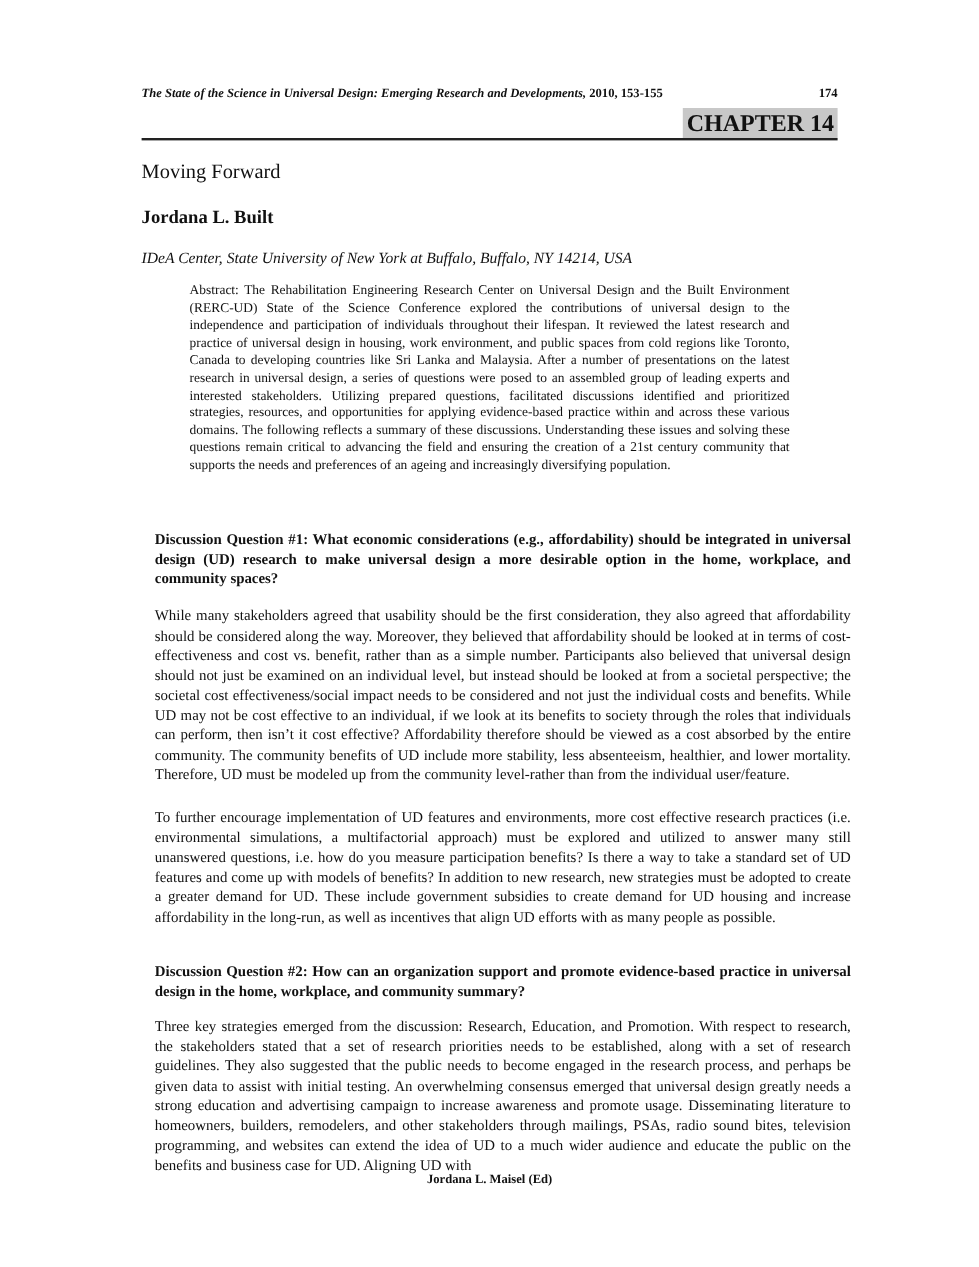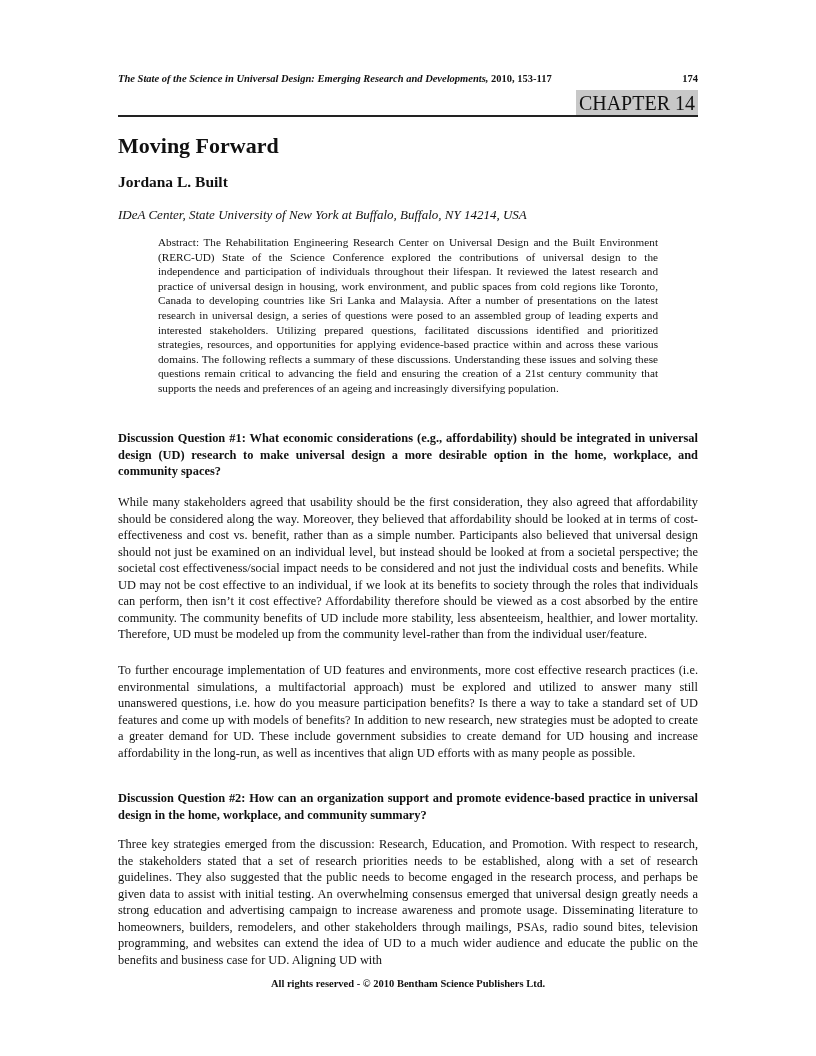--- a/index.html
+++ b/index.html
@@ -3,53 +3,53 @@
 <meta charset="utf-8">
 <style>
   html, body { margin: 0; padding: 0; background: #ffffff; }
   body { width: 816px; height: 1056px; position: relative; overflow: hidden;
          font-family: "Liberation Serif", "DejaVu Serif", serif; color: #111; }
   .running-head { position: absolute; top: 73px; left: 118px; width: 580px;
          font-size: 10.5px; font-weight: bold; font-style: normal; display: flex; justify-content: space-between; }
   .running-head .title { font-style: italic; }
   .running-head .title .rest { font-style: normal; }
   .chapter-box { position: absolute; top: 90px; right: 118px; background: #c8c8c8;
-         font-size: 20px; font-weight: normal; padding: 1px 3px 0 3px; line-height: 24px; }
+         font-size: 20px; font-weight: bold; padding: 1px 3px 0 3px; line-height: 24px; }
   .rule { position: absolute; top: 115px; left: 118px; width: 580px; height: 2px; background: #222; }
-  .paper-title { position: absolute; top: 133px; left: 118px; font-size: 22px; font-weight: bold; margin: 0; }
+  .paper-title { position: absolute; top: 133px; left: 118px; font-size: 17px; font-weight: normal; margin: 0; }
   .author { position: absolute; top: 173px; left: 118px; font-size: 15.5px; font-weight: bold; margin: 0; }
   .affil { position: absolute; top: 207px; left: 118px; font-size: 13px; font-style: italic; margin: 0; text-align: right; }
   .abstract { position: absolute; top: 235px; left: 158px; width: 500px; font-size: 11.2px;
          line-height: 14.6px; text-align: justify; margin: 0; }
   .abstract b { font-weight: normal; }
   .body { position: absolute; left: 118px; width: 580px; font-size: 12.4px; line-height: 16.5px;
-         text-align: justify; margin: 0; }
+         text-align: justify; margin: 11px; }
   .q { font-weight: bold; }
   .footer { position: absolute; top: 977px; left: 118px; width: 580px; text-align: center;
          font-size: 10.5px; font-weight: bold; line-height: 13px; }
 </style>
 </head>
 <body>
 
 <div class="running-head">
-  <span class="title"><span>The State of the Science in Universal Design: Emerging Research and Developments,</span><span class="rest"> 2010, 153-117</span></span>
+  <span class="title"><span>The State of the Science in Universal Design: Emerging Research and Developments,</span><span class="rest"> 2010, 153-155</span></span>
   <span>174</span>
 </div>
 
 <div class="chapter-box">CHAPTER 14</div>
 <div class="rule"></div>
 
 <h1 class="paper-title">Moving Forward</h1>
 <h2 class="author">Jordana L. Built</h2>
 <p class="affil">IDeA Center, State University of New York at Buffalo, Buffalo, NY 14214, USA</p>
 
 <p class="abstract"><b>Abstract:</b><span> The Rehabilitation Engineering Research Center on Universal Design and the Built Environment (RERC-UD) State of the Science Conference explored the contributions of universal design to the independence and participation of individuals throughout their lifespan. It reviewed the latest research and practice of universal design in housing, work environment, and public spaces from cold regions like Toronto, Canada to developing countries like Sri Lanka and Malaysia.  After a number of presentations on the latest research in universal design, a series of questions were posed to an assembled group of leading experts and interested stakeholders. Utilizing prepared questions, facilitated discussions identified and prioritized strategies, resources, and opportunities for applying evidence-based practice within and across these various domains. The following reflects a summary of these discussions. Understanding these issues and solving these questions remain critical to advancing the field and ensuring the creation of a 21st century community that supports the needs and preferences of an ageing and increasingly diversifying population.</span></p>
 
 <p class="body q" style="top:430px;">Discussion Question #1:  What economic considerations (e.g., affordability) should be integrated in universal design (UD) research to make universal design a more desirable option in the home, workplace, and community spaces?</p>
 <p class="body" style="top:494px;">While many stakeholders agreed that usability should be the first consideration, they also agreed that affordability should be considered along the way. Moreover, they believed that affordability should be looked at in terms of cost-effectiveness and cost vs. benefit, rather than as a simple number. Participants also believed that universal design should not just be examined on an individual level, but instead should be looked at from a societal perspective; the societal cost effectiveness/social impact needs to be considered and not just the individual costs and benefits. While UD may not be cost effective to an individual, if we look at its benefits to society through the roles that individuals can perform, then isn’t it cost effective? Affordability therefore should be viewed as a cost absorbed by the entire community. The community benefits of UD include more stability, less absenteeism, healthier, and lower mortality. Therefore, UD must be modeled up from the community level-rather than from the individual user/feature.</p>
 <p class="body" style="top:662px;">To further encourage implementation of UD features and environments, more cost effective research practices (i.e. environmental simulations, a multifactorial approach) must be explored and utilized to answer many still unanswered questions, i.e. how do you measure participation benefits? Is there a way to take a standard set of UD features and come up with models of benefits? In addition to new research, new strategies must be adopted to create a greater demand for UD. These include government subsidies to create demand for UD housing and increase affordability in the long-run, as well as incentives that align UD efforts with as many people as possible.</p>
 
 <p class="body q" style="top:790px;">Discussion Question #2: How can an organization support and promote evidence-based practice in universal design in the home, workplace, and community summary?</p>
 <p class="body" style="top:836px;">Three key strategies emerged from the discussion: Research, Education, and Promotion. With respect to research, the stakeholders stated that a set of research priorities needs to be established, along with a set of research guidelines. They also suggested that the public needs to become engaged in the research process, and perhaps be given data to assist with initial testing. An overwhelming consensus emerged that universal design greatly needs a strong education and advertising campaign to increase awareness and promote usage. Disseminating literature to homeowners, builders, remodelers, and other stakeholders through mailings, PSAs, radio sound bites, television programming, and websites can extend the idea of UD to a much wider audience and educate the public on the benefits and business case for UD. Aligning UD with</p>
 
 <div class="footer">
-  <div>All rights reserved - © 2010 Bentham Science Publishers Ltd.</div>
+  <div>Jordana L. Maisel (Ed)</div>
 </div>
 
 </body></html>

